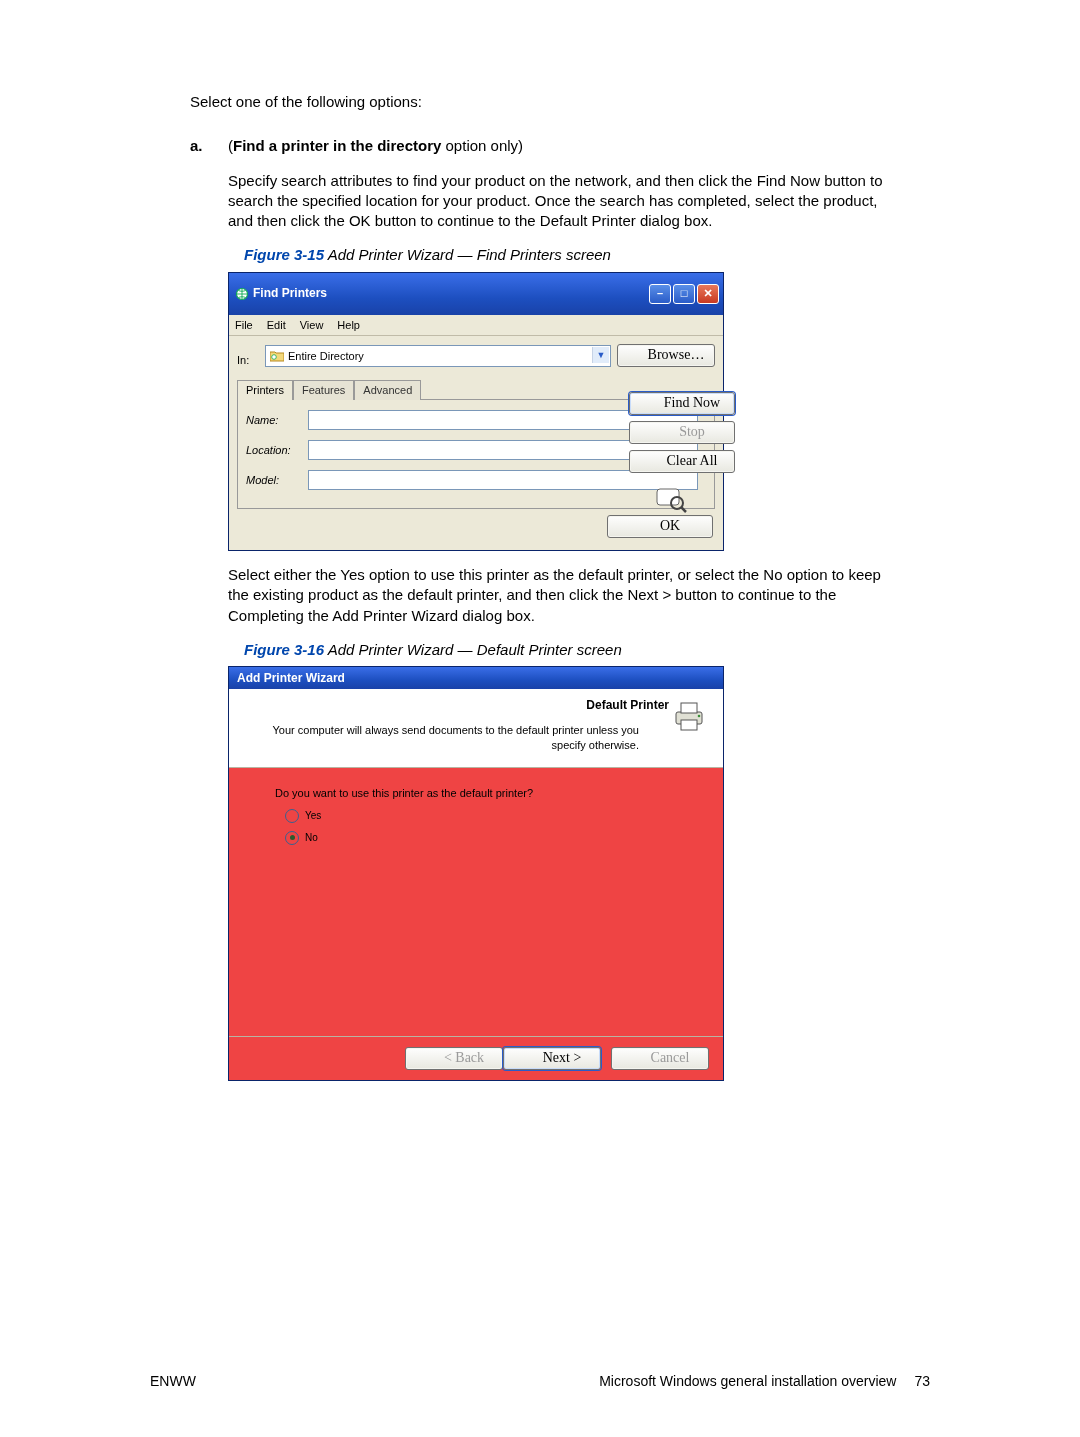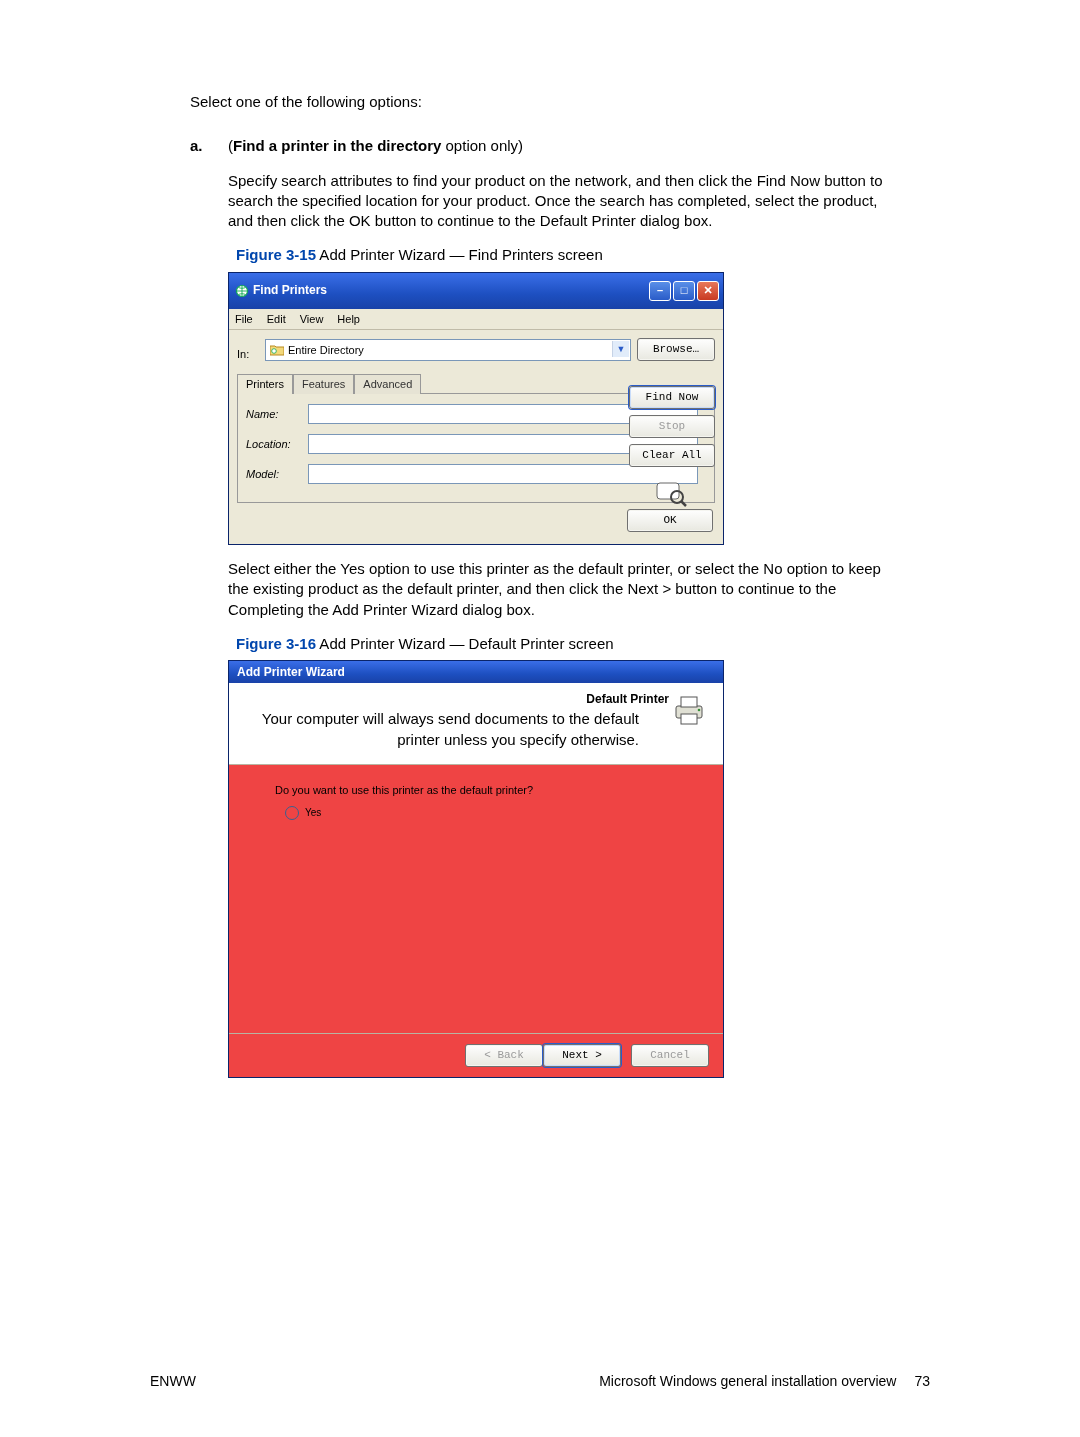--- a/index.html
+++ b/index.html
@@ -24,36 +24,37 @@
   .list-a .marker {
     font-weight: bold;
     width: 38px;
     flex: none;
   }
   .list-a .body { flex: 1; }
   .list-a .body p { margin: 0 0 14px 0; }
   .fig-caption {
     color: #0046ad;
     font-weight: bold;
-    margin: 10px 0 6px 8px;
+    margin: 10px 0 6px 16px;
+    font-style: italic;
   }
   .fig-caption .plain { color: #000; font-weight: normal; }
 
   
   .window {
     width: 494px;
     border: 1px solid #0a246a;
     background: #ece9d8;
     font-family: Tahoma, Arial, sans-serif;
     font-size: 11px;
     color: #000;
     margin-bottom: 14px;
   }
   .titlebar {
-    height: 36px;
+    height: 42px;
     background: linear-gradient(#3a6ee8, #1d4fc0 60%, #1942a8);
     color: #fff;
     font-weight: bold;
     display: flex;
     align-items: center;
     padding: 0 4px 0 6px;
     font-size: 12px;
   }
   .titlebar .title-icon {
     width: 14px; height: 14px; margin-right: 4px;
@@ -117,26 +118,27 @@
     display:flex; align-items:center; justify-content:center;
     color: #2a5cc8;
     font-size: 9px;
   }
   .xp-button {
     min-width: 76px;
     height: 21px;
     border: 1px solid #707070;
     border-radius: 3px;
     background: linear-gradient(#fefefe, #e8e8e0);
-    font-family: Liberation Mono, monospace;
-    font-size: 11px;
+    font-family: Liberation Serif, serif;
+    font-size: 14px;
     display: inline-flex;
     align-items: center;
     justify-content: center;
     box-shadow: inset 0 0 0 1px #f5f5f0;
+    padding-left: 20px;
   }
   .xp-button.default-outline {
     box-shadow: 0 0 0 1px #2a5cc8, inset 0 0 0 1px #c8dcfa;
   }
   .xp-button.disabled { color: #9a9a9a; }
 
   .tabs-row { display:flex; }
   .tab {
     border: 1px solid #999;
     border-bottom: none;
@@ -212,21 +214,21 @@
   }
   .w2-header {
     background: #fff;
     border-bottom: 1px solid #b8b4a2;
     padding: 8px 14px 14px 20px;
     display: flex;
     text-align: right;
   }
   .w2-header .text { flex:1; }
   .w2-header .title { font-weight: bold; font-size: 12px; }
-  .w2-header .desc { font-size: 15px; margin: 2px 0 0 10px; max-width: 380px; }
+  .w2-header .desc { font-size: 11px; margin: 10px 0 0 10px; max-width: 380px; }
   .w2-header .hicon {
     width: 40px; height: 40px;
     display:flex; align-items:center; justify-content:center;
   }
   .w2-body {
     height: 268px;
     padding: 18px 0 0 46px;
     box-sizing: border-box;
   }
   .radio-row {
@@ -382,20 +384,24 @@
               <circle cx="29" cy="18" r="1.3" fill="#3a8f3a"></circle>
             </svg>
           </div>
         </div>
         <div class="w2-body">
           <div>Do you want to use this printer as the default printer?</div>
           <div class="radio-row">
             <span class="radio"></span>
             <span>Yes</span>
           </div>
+          <div class="radio-row">
+            <span class="radio checked"></span>
+            <span>No</span>
+          </div>
         </div>
         <div class="w2-footer">
           <div class="xp-button disabled">&lt; Back</div>
           <div class="xp-button default-outline">Next &gt;</div>
           <div style="width:10px"></div>
           <div class="xp-button disabled">Cancel</div>
         </div>
       </div>
 
     </div>

